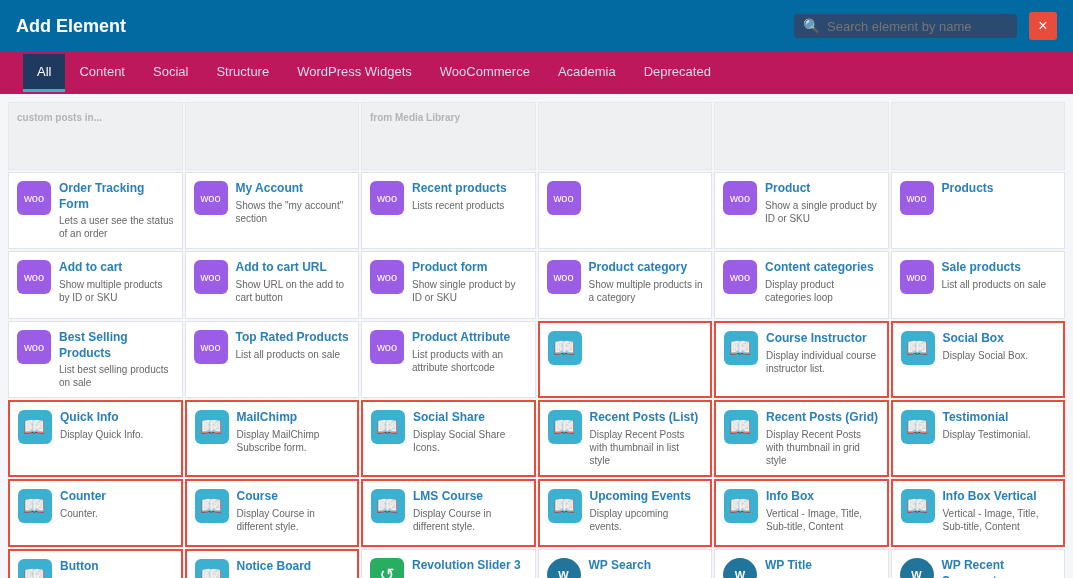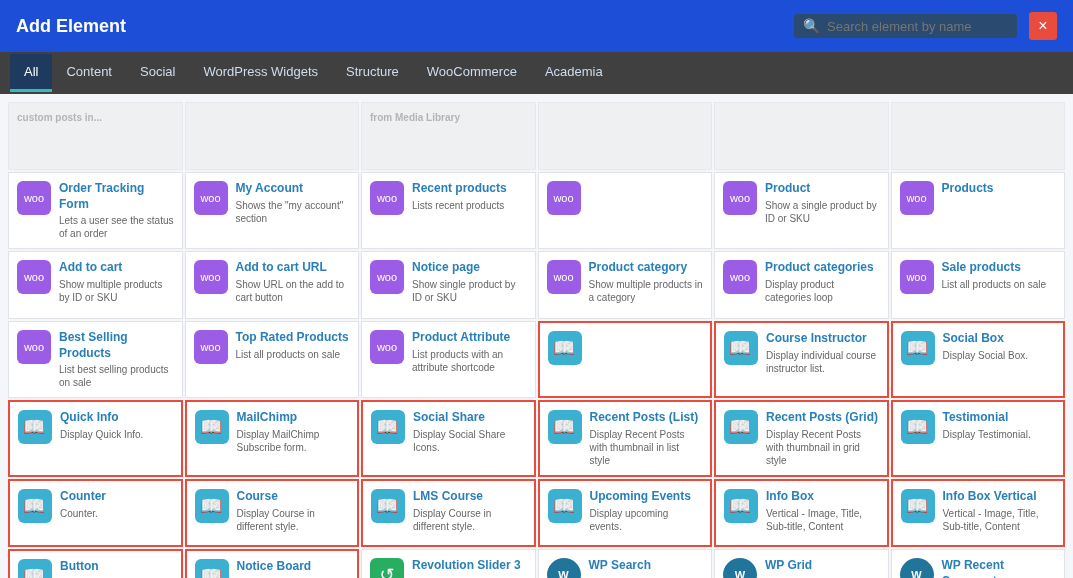--- a/index.html
+++ b/index.html
@@ -1,21 +1,21 @@
 <!DOCTYPE html>
 <html><head>
   <meta charset="utf-8">
   <style>
     * { box-sizing: border-box; margin: 0; padding: 0; }
     body { font-family: Arial, sans-serif; background: #1a2a4a; width: 1073px; height: 578px; overflow: hidden; }
 
     .modal { width: 1073px; height: 578px; background: #fff; display: flex; flex-direction: column; }
 
     .modal-header {
-      background: #1d4ed8;
+      background: #0369a1;
       color: #fff;
       padding: 12px 16px;
       display: flex;
       align-items: center;
       justify-content: space-between;
       min-height: 46px;
     }
     .modal-title { font-size: 18px; font-weight: bold; color: #fff; }
     .search-box {
       display: flex; align-items: center;
@@ -27,23 +27,23 @@
       color: #adc; font-size: 13px; width: 180px;
     }
     .search-icon { color: #7a9bc0; font-size: 14px; }
     .close-btn {
       color: #fff; background: #e74c3c; border: none; cursor: pointer;
       width: 28px; height: 28px; border-radius: 3px; font-size: 16px;
       display: flex; align-items: center; justify-content: center;
     }
 
     .tabs {
-      background: #404040;
+      background: #be185d;
       display: flex; align-items: center;
-      padding: 0 10px;
+      padding: 0 23px;
       min-height: 42px;
     }
     .tab {
       color: #cde; padding: 10px 14px; font-size: 13px; cursor: pointer;
       border-bottom: 3px solid transparent;
     }
     .tab.active { color: #fff; border-bottom: 3px solid #3bb; background: #1e3a5f; }
 
     .content-area {
       flex: 1; overflow-y: auto; background: #f4f6f9; padding: 8px;
@@ -105,24 +105,25 @@
         <input type="text" placeholder="Search element by name" style="">
       </div>
       <button class="close-btn">×</button>
     </div>
   </div>
 
   <div class="tabs">
     <div class="tab active">All</div>
     <div class="tab">Content</div>
     <div class="tab">Social</div>
+    <div class="tab">Structure</div>
     <div class="tab">WordPress Widgets</div>
-    <div class="tab">Structure</div>
     <div class="tab">WooCommerce</div>
     <div class="tab">Academia</div>
+    <div class="tab">Deprecated</div>
   </div>
 
   <div class="content-area">
 
     <div class="elements-grid" style="margin-bottom:2px;">
       <div class="element-item" style="background:#eee;opacity:0.7;">
           <div class="el-info">
             <div class="el-name" style="color:#999;font-size:10px;">custom posts in...</div>
           </div>
         </div>
@@ -185,35 +186,35 @@
         <div class="element-item">
     <div class="icon-woo">woo</div>
     <div class="el-info">
       <div class="el-name">Add to cart URL</div>
       <div class="el-desc">Show URL on the add to cart button</div>
     </div>
   </div>
         <div class="element-item">
     <div class="icon-woo">woo</div>
     <div class="el-info">
-      <div class="el-name">Notice page</div>
+      <div class="el-name">Product form</div>
       <div class="el-desc">Show single product by ID or SKU</div>
     </div>
   </div>
         <div class="element-item">
     <div class="icon-woo">woo</div>
     <div class="el-info">
       <div class="el-name">Product category</div>
       <div class="el-desc">Show multiple products in a category</div>
     </div>
   </div>
         <div class="element-item">
     <div class="icon-woo">woo</div>
     <div class="el-info">
-      <div class="el-name">Product categories</div>
+      <div class="el-name">Content categories</div>
       <div class="el-desc">Display product categories loop</div>
     </div>
   </div>
         <div class="element-item">
     <div class="icon-woo">woo</div>
     <div class="el-info">
       <div class="el-name">Sale products</div>
       <div class="el-desc">List all products on sale</div>
     </div>
   </div>
@@ -397,21 +398,21 @@
         <div class="element-item">
     <div class="icon-wp" style="font-size:11px;font-weight:bold;">W</div>
     <div class="el-info">
       <div class="el-name">WP Search</div>
       <div class="el-desc">A search form for your site</div>
     </div>
   </div>
         <div class="element-item">
     <div class="icon-wp" style="font-size:11px;font-weight:bold;">W</div>
     <div class="el-info">
-      <div class="el-name">WP Grid</div>
+      <div class="el-name">WP Title</div>
       <div class="el-desc">Log in/out, admin, feed and WordPress links</div>
     </div>
   </div>
         <div class="element-item">
     <div class="icon-wp" style="font-size:11px;font-weight:bold;">W</div>
     <div class="el-info">
       <div class="el-name">WP Recent Comments</div>
 
     </div>
   </div>

